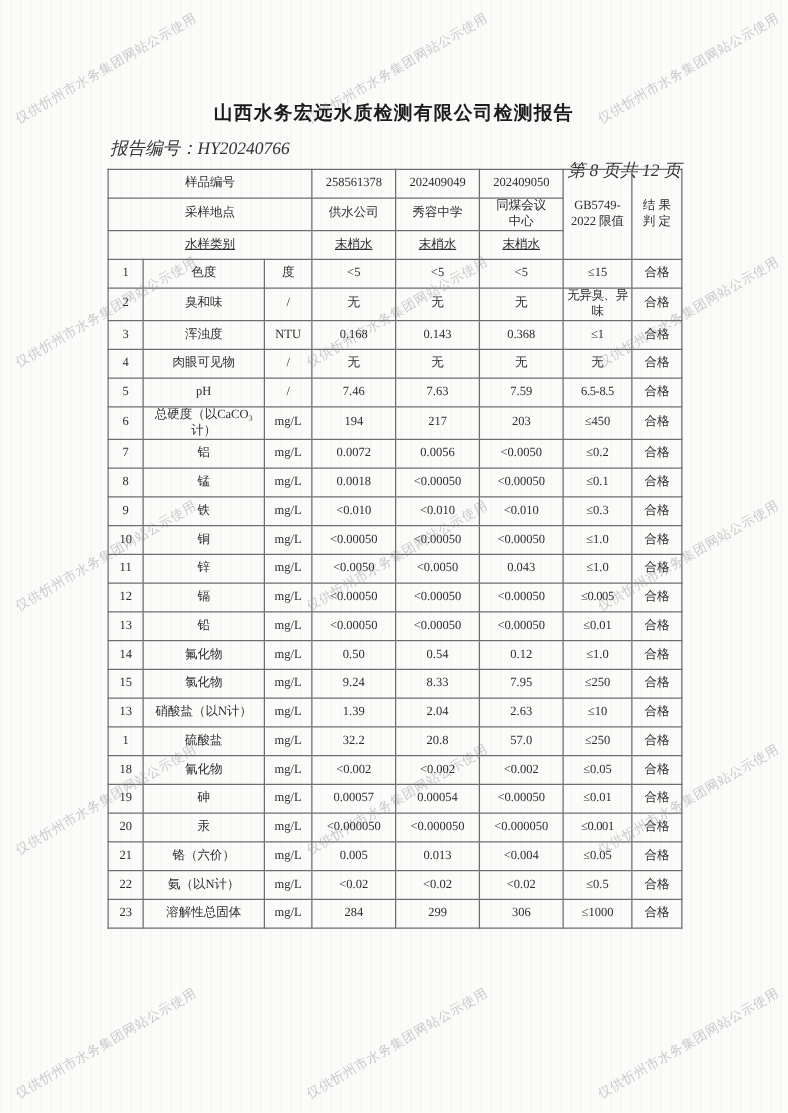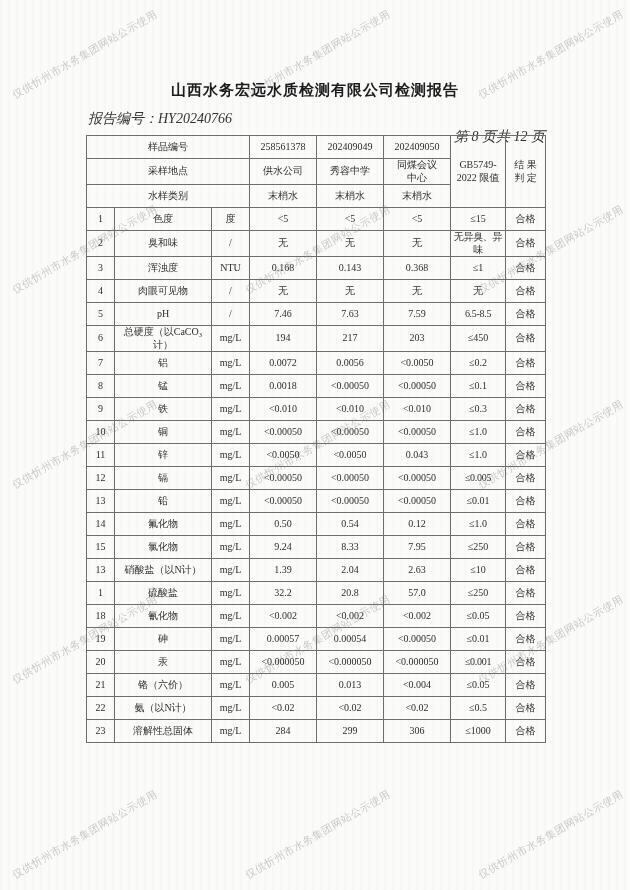--- a/index.html
+++ b/index.html
@@ -36,21 +36,21 @@
     border:1px solid #6e6e6e;
     text-align:center;vertical-align:middle;
     padding:0 2px;
     height:22px;
     line-height:1.25;
     white-space:pre-line;
     overflow:hidden;
   }
   tr.h1 td{height:22px;}
   tr.h2 td{height:25px;}
-  tr.h3 td{height:22px;}
+  tr.h3 td{height:22px;text-decoration:underline;}
   td.c-item{text-align:left;padding-left:6px;margin-top:28px;}
   td.c-small{font-size:10px;letter-spacing:-0.3px;white-space:nowrap;}
   .wm-layer{position:absolute;inset:0;pointer-events:none;}
   .wm{
     position:absolute;
     transform:translate(-50%,-50%) rotate(-30deg);
     font-family:"Liberation Sans", sans-serif;
     font-size:10.5px;letter-spacing:0.5px;white-space:nowrap;
     color:#ababab;opacity:0.62;
     mix-blend-mode:darken;

